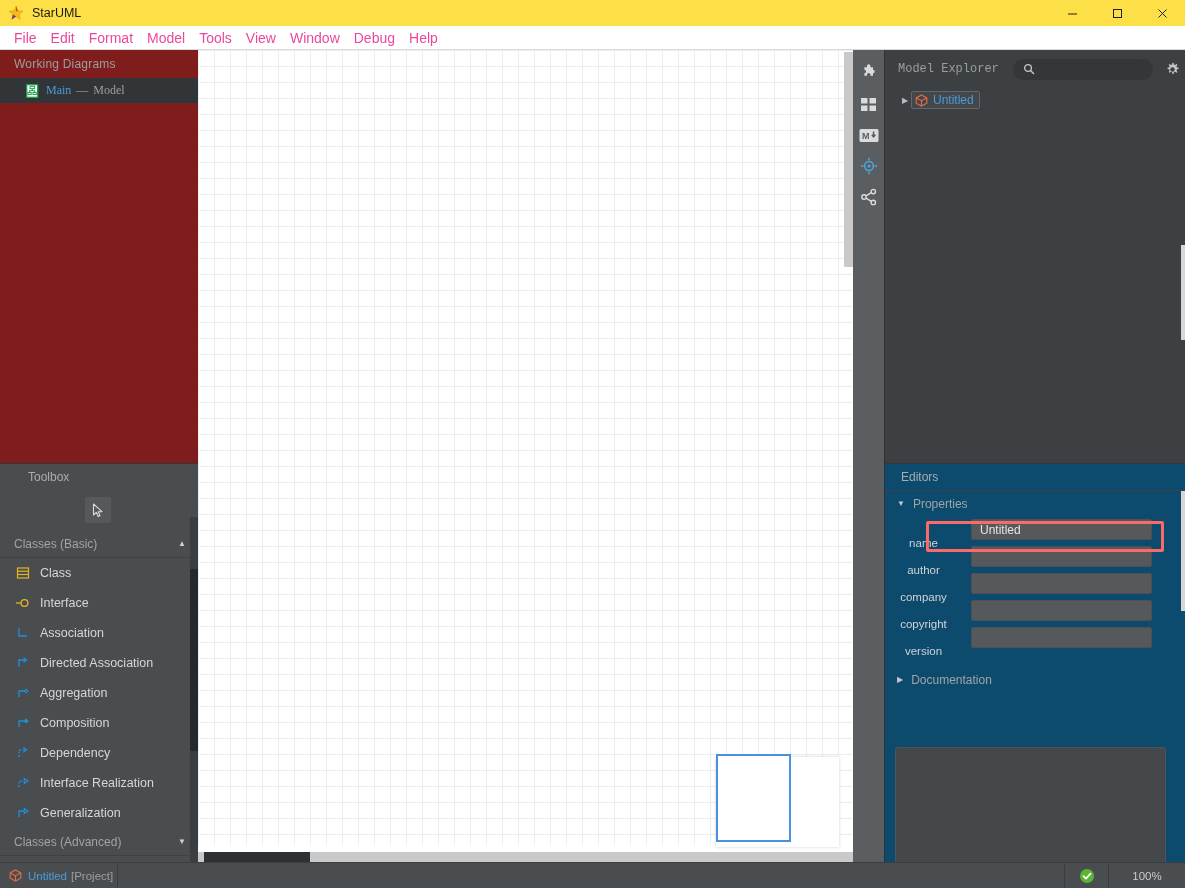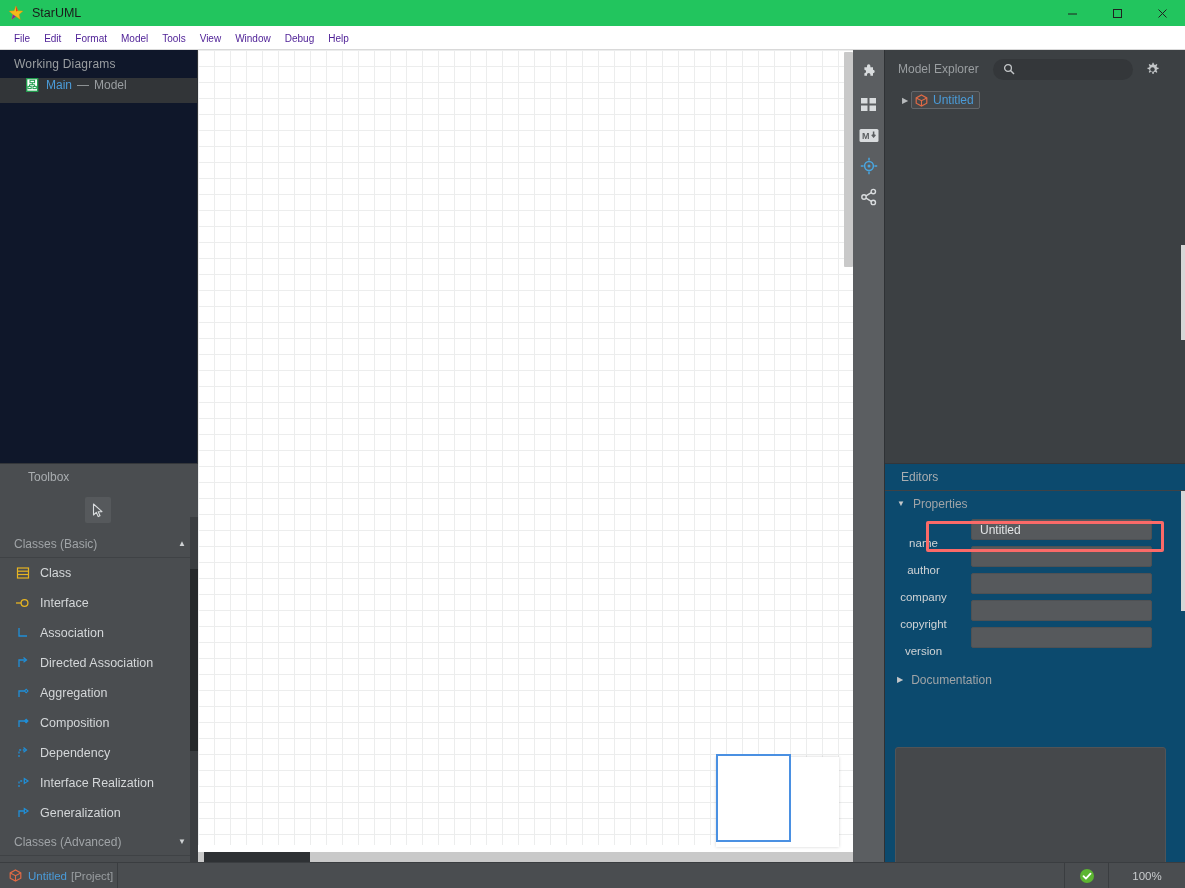--- a/index.html
+++ b/index.html
@@ -6,49 +6,49 @@
   html, body {
     width: 1185px; height: 888px;
     font-family: "Liberation Sans", sans-serif;
     background: #2b2b2b; overflow: hidden;
   }
   #app { position: relative; width: 1185px; height: 888px; }
 
   
   .titlebar {
     position: absolute; left: 0; top: 0; width: 1185px; height: 26px;
-    background: #22c55e; display: flex; align-items: center;
+    background: #fde047; display: flex; align-items: center;
   }
   .app-icon { margin-left: 8px; width: 16px; height: 16px; display: block; }
   .app-title { margin-left: 8px; font-size: 12.5px; color: #1a1a1a; }
   .wincontrols { position: absolute; right: 0; top: 0; height: 26px; display: flex; }
   .wc { width: 45px; height: 26px; display: flex; align-items: center; justify-content: center;
         color: #202020; font-size: 12px; }
 
   
   .menubar {
     position: absolute; left: 0; top: 26px; width: 1185px; height: 24px;
     background: #ffffff; display: flex; align-items: center; padding-left: 7px;
   }
-  .menu-item { font-size: 10px; color: #4c1d95; padding: 3px 7px; cursor: default; }
+  .menu-item { font-size: 14px; color: #ec4899; padding: 3px 7px; cursor: default; }
   .menubar-rule { position: absolute; left:0; top: 49px; width: 1185px; height: 1px; background:#d9d9d9; }
 
   
   .leftpanel {
-    position: absolute; left: 0; top: 50px; width: 198px; height: 812px;
-    background: #0f172a; border-right: 1px solid #2f3235;
+    position: absolute; left: 0; top: 50px; width: 231px; height: 812px;
+    background: #7f1d1d; border-right: 1px solid #2f3235;
   }
   .panel-header {
     height: 28px; display: flex; align-items: center; padding-left: 14px;
     font-size: 12px; color: #9a9ea1; letter-spacing: .2px;
   }
   .wd-list { }
   .wd-item {
-    height: 25px; display: flex; padding-left: 26px;
-    background: #323538; font-size: 12px;
+    height: 25px; display: flex; align-items: center; padding-left: 26px;
+    background: #323538; font-size: 12px; font-family: Liberation Serif, serif;
   }
   .wd-item .lbl-main { color: #4a9bd8; margin-left: 6px; }
   .wd-item .lbl-dash { color: #9a9ea1; margin-left: 5px; }
   .wd-item .lbl-type { color: #9a9ea1; margin-left: 5px; }
 
   
   .toolbox {
     position: absolute; left: 0; top: 413px; width: 198px; height: 399px;
     background: #4a4d50; border-top: 1px solid #33363a; overflow: hidden;
   }
@@ -108,21 +108,21 @@
   }
   .vstrip-btn { width: 31px; height: 28px; display:flex; align-items:center; justify-content:center; margin-top: 3px; }
   .vstrip-btn:first-child { margin-top: 9px; }
 
   
   .rightpanel {
     position: absolute; left: 884px; top: 50px; width: 301px; height: 812px;
     background: #3c4043; border-left: 1px solid #2f3235;
   }
   .me-header { height: 38px; display:flex; align-items:center; padding-left: 13px; }
-  .me-title { font-size: 12px; color: #9a9ea1; }
+  .me-title { font-size: 12px; color: #9a9ea1; font-family: Liberation Mono, monospace; }
   .me-search {
     margin-left: 14px; width: 140px; height: 21px; background: #34373a;
     border-radius: 11px; display:flex; align-items:center; padding-left: 10px;
   }
   .me-search input {
     background: transparent; border: none; outline: none; color: #d4d7d9;
     font-size: 11.5px; margin-left: 6px; width: 104px;
     font-family: "Liberation Sans", sans-serif;
   }
   .me-gear { margin-left: 11px; width: 18px; height: 18px; display:flex; align-items:center; justify-content:center; }

